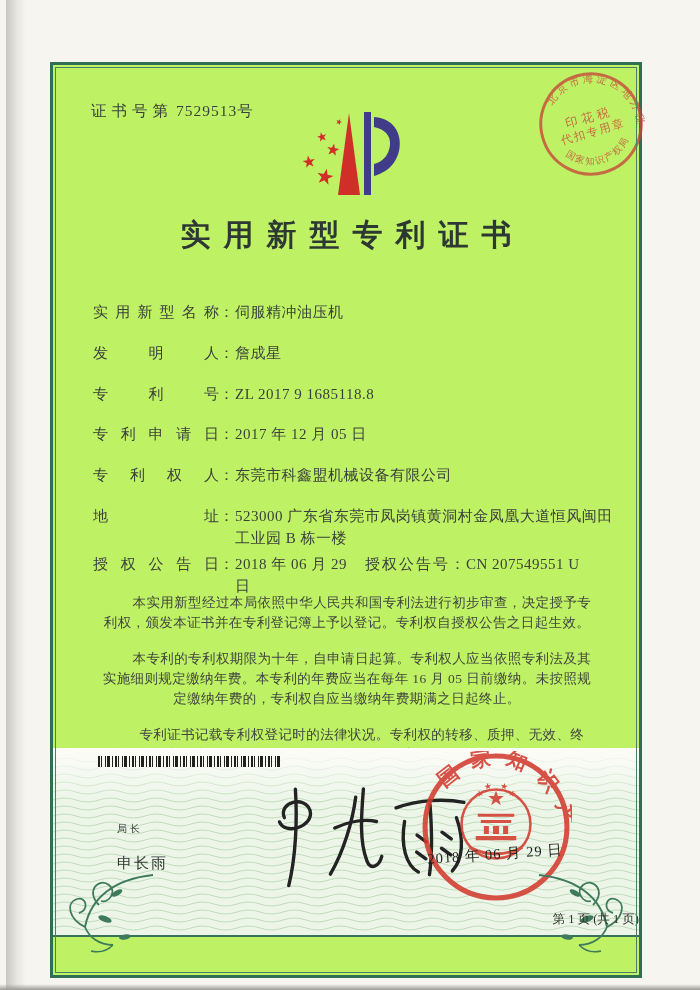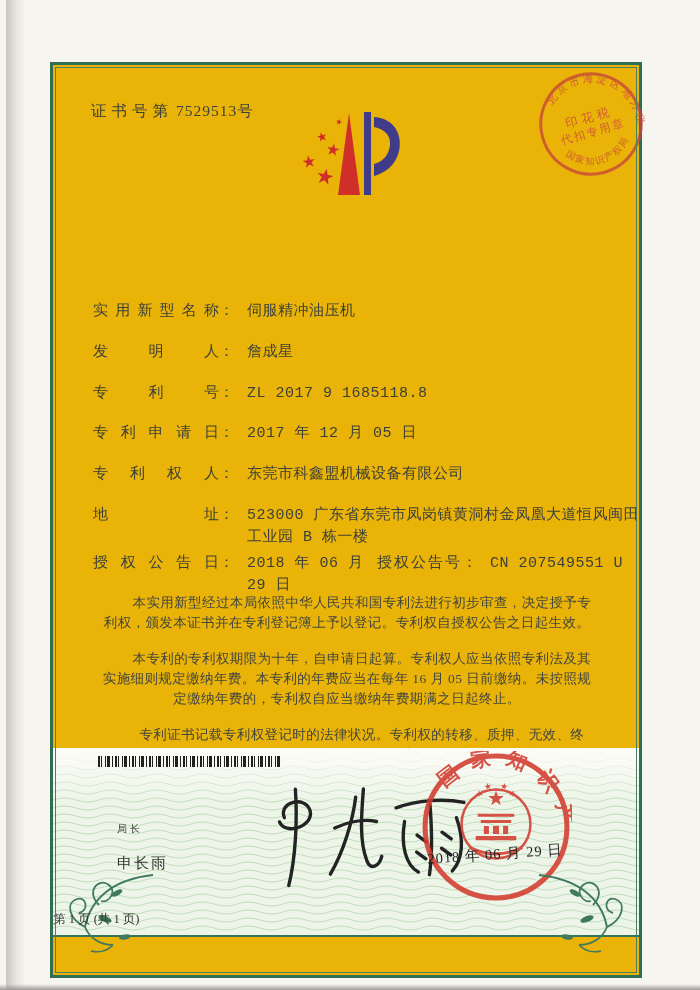--- a/index.html
+++ b/index.html
@@ -3,33 +3,33 @@
 <meta charset="utf-8">
 <style>
   html,body{margin:0;padding:0;background:#e9e7e2;}
   .stage{position:relative;width:700px;height:990px;background:#f7f5f0;overflow:hidden;
          font-family:"Liberation Serif","DejaVu Serif",serif;color:#3b403b;}
   .edge-left{position:absolute;left:6px;top:0;width:20px;height:100%;
              background:linear-gradient(90deg,#c9c7c2,#e8e6e1 55%,#f7f5f0);}
   .edge-bottom{position:absolute;left:0;bottom:0;width:100%;height:6px;
              background:linear-gradient(rgba(247,245,240,0),#9d9b97);}
   .cert{position:absolute;left:50px;top:62px;width:592px;height:916px;box-sizing:border-box;
-        border:3px solid #2f6e51;background:#eab308;}
+        border:3px solid #2f6e51;background:#bef264;}
   .cert::before{content:"";position:absolute;inset:2px;border:1px solid #4a7f63;pointer-events:none;z-index:5;}
   .cert-no{position:absolute;left:38px;top:36px;font-size:15.5px;color:#3a413c;}
   .cert-no .sp{letter-spacing:5px;}
   .cert-no .num{letter-spacing:1px;padding-left:3px;}
   .tax-stamp{position:absolute;left:479px;top:0px;width:118px;height:118px;transform:rotate(-16deg);}
   .logo{position:absolute;left:233px;top:44px;width:116px;height:96px;}
   .title{position:absolute;left:0;top:150px;width:100%;text-align:center;font-size:30px;
          font-weight:600;letter-spacing:13px;text-indent:13px;color:#2e3832;}
-  .row{position:absolute;left:40px;display:flex;font-size:15px;line-height:22px;font-family:Liberation Mono, monospace;}
+  .row{position:absolute;left:40px;display:flex;font-size:15px;line-height:22px;}
   .row .lab{width:126px;text-align:justify;text-align-last:justify;}
   .row .colon{width:16px;}
-  .row .val{letter-spacing:.5px;margin-left:12px;}
+  .row .val{letter-spacing:.5px;}
   .row .val-date{width:130px;}
   .row .lab2{letter-spacing:2px;}
   .r1{top:236px}.r2{top:277px}.r3{top:318px}.r4{top:358px}.r5{top:399px}.r6{top:440px}.r7{top:488px}
   .paras{position:absolute;left:28px;right:26px;top:512px;font-size:13.5px;line-height:20px;
          color:#42463f;letter-spacing:.4px;}
   .paras p{margin:16px;text-indent:2.2em;text-align:center;}
   .panel{position:absolute;left:0;top:683px;width:100%;height:187px;background:#ecf5e8;
          border-bottom:2px solid #36735a;}
   .panel .waves{position:absolute;inset:0;}
   .panel .fade{position:absolute;left:0;top:0;width:100%;height:55px;
@@ -37,21 +37,21 @@
   .barcode{position:absolute;left:45px;top:691px;width:183px;height:11px;
     background:repeating-linear-gradient(90deg,#20201e 0 2px,transparent 2px 3px,#20201e 3px 4px,
     transparent 4px 7px,#20201e 7px 8px,transparent 8px 9px,#20201e 9px 12px,transparent 12px 14px,
     #20201e 14px 15px,transparent 15px 17px);}
   .signer-title{position:absolute;left:64px;top:757px;font-size:10px;letter-spacing:3px;color:#2f3530;}
   .signer-name{position:absolute;left:64px;top:789px;font-size:15px;letter-spacing:2px;color:#2f3530;}
   .sig{position:absolute;left:192px;top:712px;width:235px;height:115px;transform:rotate(-2deg);}
   .seal{position:absolute;left:367px;top:686px;width:152px;height:152px;}
   .seal-date{position:absolute;left:352px;top:780px;width:180px;text-align:center;font-size:14.5px;
          color:#1f1f1f;letter-spacing:1px;transform:rotate(-4deg);}
-  .footer{position:absolute;left:0;top:846px;width:100%;text-align:left;font-size:12.5px;color:#30352f;}
+  .footer{position:absolute;left:0;top:846px;width:100%;text-align:right;font-size:12.5px;color:#30352f;}
   .orn{position:absolute;width:100px;height:108px;}
   .orn-l{left:2px;top:788px;}
   .orn-r{left:484px;top:788px;transform:scaleX(-1);}
   svg text{font-family:"Liberation Serif","DejaVu Serif",serif;}
 </style>
 </head>
 <body>
 
 <svg width="0" height="0" style="position:absolute">
   <defs>
@@ -91,20 +91,21 @@
         <use href="#star5" transform="translate(23 53) scale(0.65) rotate(-10)"></use>
         <use href="#star5" transform="translate(39 68) scale(0.85) rotate(12)"></use>
         <polygon points="63,4 74,86 52,86"></polygon>
       </g>
       <g fill="#403c8a">
         <rect x="78" y="3" width="7" height="83"></rect>
         <path d="M 88 8 C 112 10 116 30 113 42 C 109 58 98 64 88 67 L 88 55 C 99 52 103 44 104 36 C 105 26 98 20 88 18 Z"></path>
       </g>
     </svg>
 
+    <div class="title">实用新型专利证书</div>
 
     <div class="row r1">
       <span class="lab">实用新型名称</span>
         <span class="colon">：</span>
         <span class="val">伺服精冲油压机</span>
     </div>
     <div class="row r2">
       <span class="lab">发明人</span>
         <span class="colon">：</span>
         <span class="val">詹成星</span>

